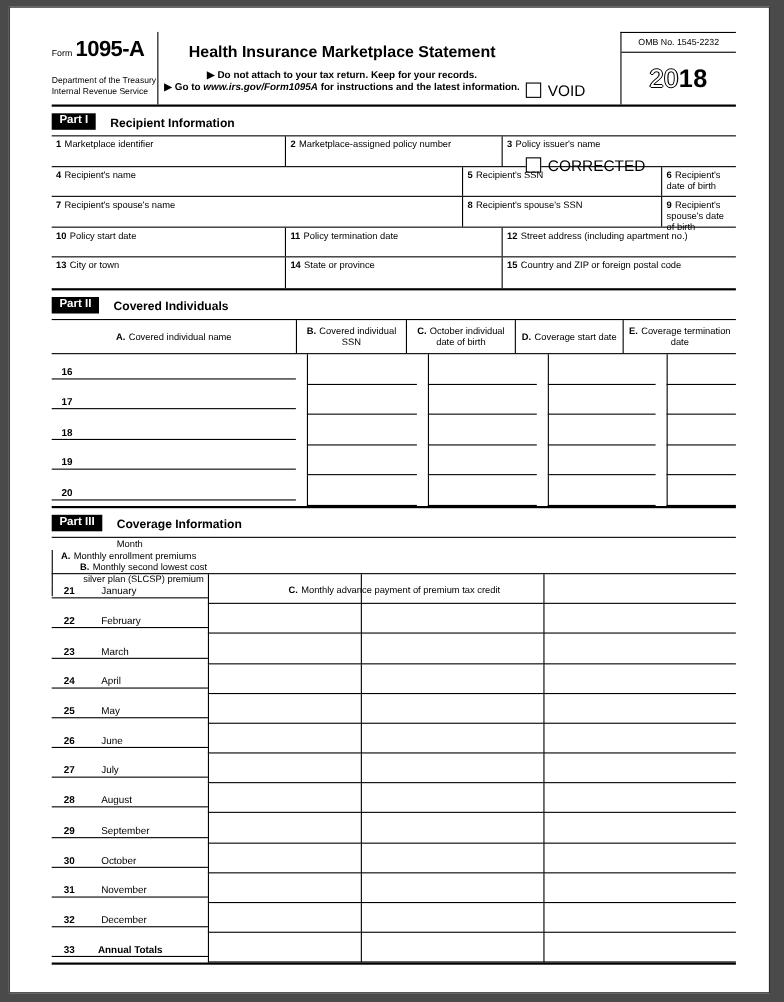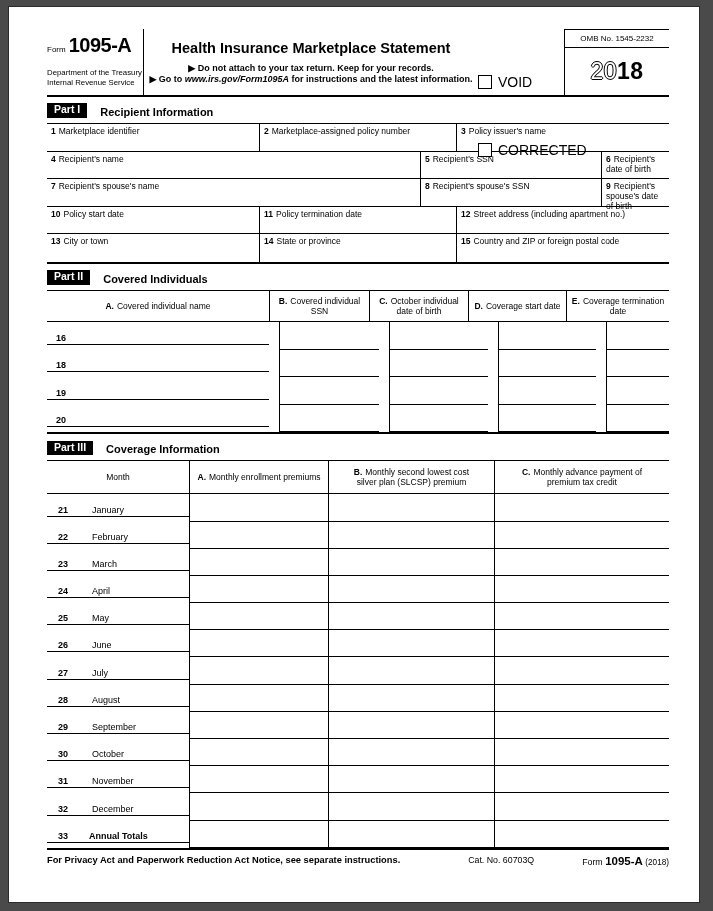--- a/index.html
+++ b/index.html
@@ -54,21 +54,21 @@
   .t2 .c + .c { border-left:1px solid #000; }
   .cA{width:222px;} .cB{width:100px;} .cC{width:99px;} .cD{width:98px;} .cE{flex:1;}
   .t2row { display:flex; height:27.6px;gap:10px; }
   .t2row .c { position:relative; }
   .t2row .c:not(.cA){ border-bottom:1px solid #000; }
   .t2row .cA { display:flex; align-items:flex-end; padding:0 0 7px 9px; font-size:9px; font-weight:bold; }
   .wline { position:absolute; left:0; right:0; bottom:5px; border-bottom:1px solid #000; }
 
   
   .t3 { border-top:1px solid #000; border-bottom:2px solid #000; }
-  .t3head { display:flex; height:33px; border-bottom:1px solid #000; }
+  .t3head { display:flex; height:33px; border-bottom:1px solid #000;flex-direction:column; }
   .t3head .c { display:flex; align-items:center; justify-content:center; text-align:center; font-size:8.5px; line-height:1.25; padding:0 14px; }
   .t3 .c + .c { border-left:1px solid #000; }
   .cM{width:142px;} .c3A{width:139px; padding:0 2px !important;} .c3B{width:166px;} .c3C{flex:1;}
   .t3row { display:flex; height:27.2px; }
   .t3row .c { position:relative; }
   .t3row .c:not(.cM){ border-bottom:1px solid #000; }
   .t3row .cM { display:flex; align-items:flex-end; padding:0 0 7px 11px; font-size:9px; }
   .t3row .mnum { font-weight:bold; width:20px; }
   .t3row .mlabel { margin-left:14px; }
   .t3row.boldrow .mlabel { font-weight:bold; margin-left:11px; }
@@ -183,20 +183,30 @@
               <span>16</span>
               <i class="wline"></i>
             </div>
             <div class="c cB"></div>
             <div class="c cC"></div>
             <div class="c cD"></div>
             <div class="c cE"></div>
           </div>
           <div class="t2row">
             <div class="c cA">
+              <span>17</span>
+              <i class="wline"></i>
+            </div>
+            <div class="c cB"></div>
+            <div class="c cC"></div>
+            <div class="c cD"></div>
+            <div class="c cE"></div>
+          </div>
+          <div class="t2row">
+            <div class="c cA">
               <span>18</span>
               <i class="wline"></i>
             </div>
             <div class="c cB"></div>
             <div class="c cC"></div>
             <div class="c cD"></div>
             <div class="c cE"></div>
           </div>
           <div class="t2row">
             <div class="c cA">
@@ -367,20 +377,15 @@
               <span class="mlabel">Annual Totals</span>
               <i class="wline"></i>
             </div>
             <div class="c c3A"></div>
             <div class="c c3B"></div>
             <div class="c c3C"></div>
           </div>
         </div>
     </div>
 
-    <div class="footer">
-      <span class="privacy">For Privacy Act and Paperwork Reduction Act Notice, see separate instructions.</span>
-      <span class="catno">Cat. No. 60703Q</span>
-      <span class="form-id"><span>Form</span> <span class="fid-num">1095-A</span> <span class="fid-yr">(2018)</span></span>
-    </div>
 
   </div>
 </div>
 
 </body></html>

